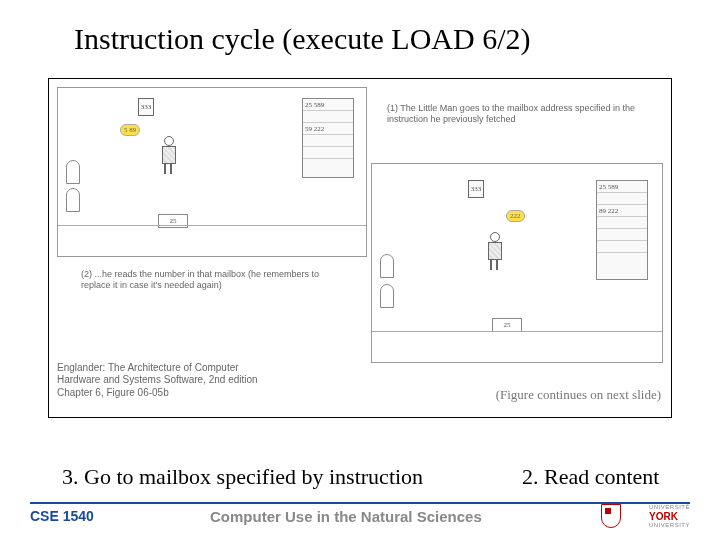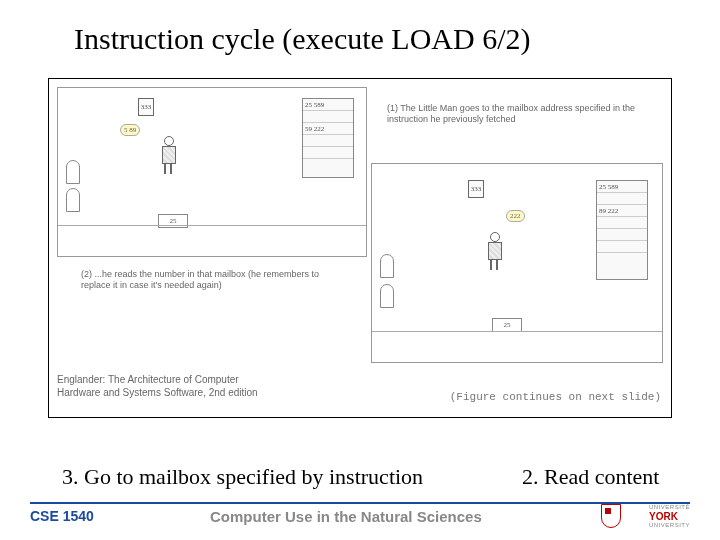--- a/index.html
+++ b/index.html
@@ -124,32 +124,32 @@
     font-family: Arial, sans-serif;
     font-size: 10px;
     color: #666;
     line-height: 1.25;
     margin-top: 18px;
   }
   .cont-note {
     position: absolute;
     bottom: 14px;
     right: 10px;
-    font-family: Liberation Mono, monospace;
-    font-size: 11px;
+    font-family: Liberation Serif, serif;
+    font-size: 13px;
     color: #777;
   }
   .speech {
     position: absolute;
     font-size: 7px;
     color: #666;
     border: 1px solid #aaa;
     border-radius: 6px;
     padding: 1px 3px;
-    background: #fef9c3;
+    background: #fde047;
   }
   .captions {
     position: absolute;
     top: 464px;
     left: 0;
     width: 720px;
     font-size: 22px;
     color: #000;
   }
   .cap1 { position: absolute; left: 62px; }
@@ -272,20 +272,21 @@
     </div>
     <div class="door" style="top:90px; left:8px;"></div>
     <div class="door" style="top:120px; left:8px;"></div>
     <div class="counter" style="bottom:30px; left:120px;">25</div>
     <div class="room-floor"></div>
   </div>
 
   <div class="citation">
     <div>Englander: The Architecture of Computer</div>
     <div>Hardware and Systems Software, 2nd edition</div>
+    <div>Chapter 6, Figure 06-05b</div>
   </div>
 
   <div class="cont-note">(Figure continues on next slide)</div>
 </div>
 
 <div class="captions">
   <div class="cap1">3. Go to mailbox specified by instruction</div>
   <div class="cap2">2. Read content</div>
 </div>
 

